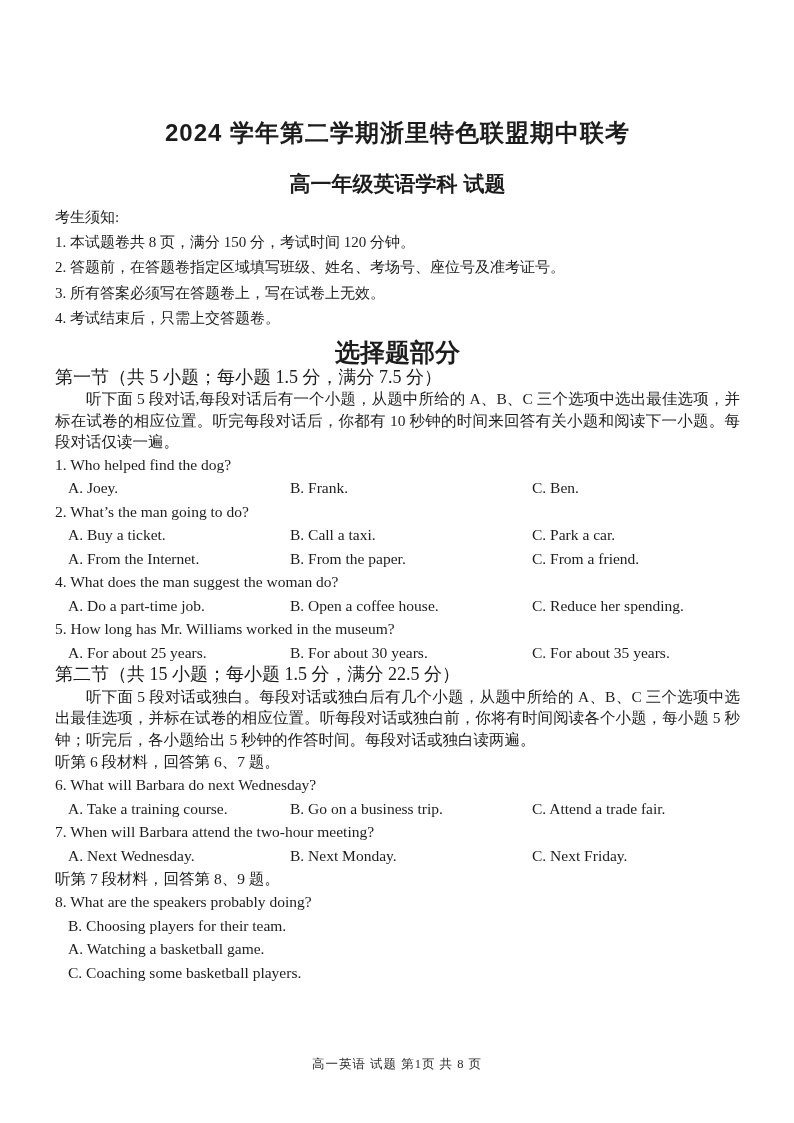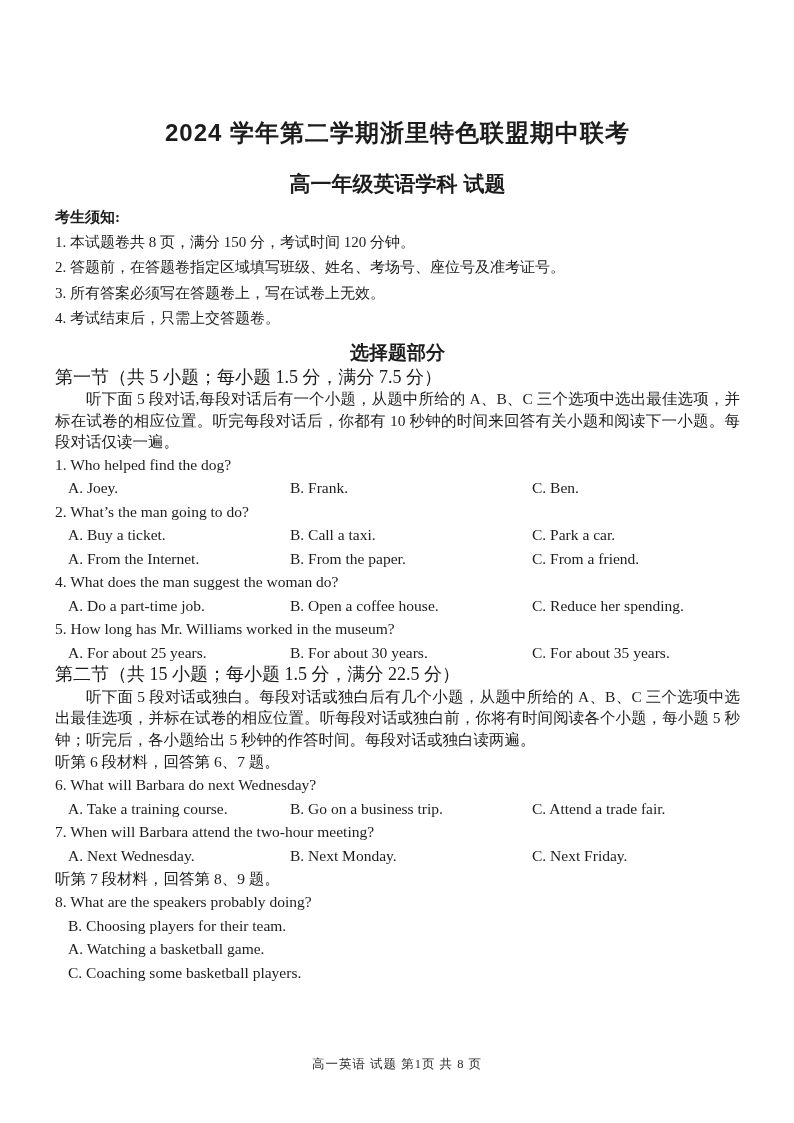--- a/index.html
+++ b/index.html
@@ -31,31 +31,31 @@
     margin-top: 14px;
     font-family: "Liberation Sans", "DejaVu Sans", sans-serif;
     font-weight: bold;
     font-size: 21px;
     line-height: 31px;
     text-align: center;
   }
   .notice { margin-top: 6px; }
   .notice-heading {
     font-size: 15px;
-    font-weight: bold;
+    font-weight: normal;
     line-height: 25px;
   }
   .notice-list { margin: 0; padding: 0; list-style: none; }
   .notice-list li {
     font-size: 15px;
     line-height: 25.4px;
   }
   .choice-heading {
     margin-top: 6px;
-    font-size: 19px;
+    font-size: 25px;
     font-weight: bold;
     line-height: 29px;
     text-align: center;
   }
   .part-heading {
     margin-top: 12px;
     font-size: 16px;
     font-weight: bold;
     line-height: 22px;
   }

